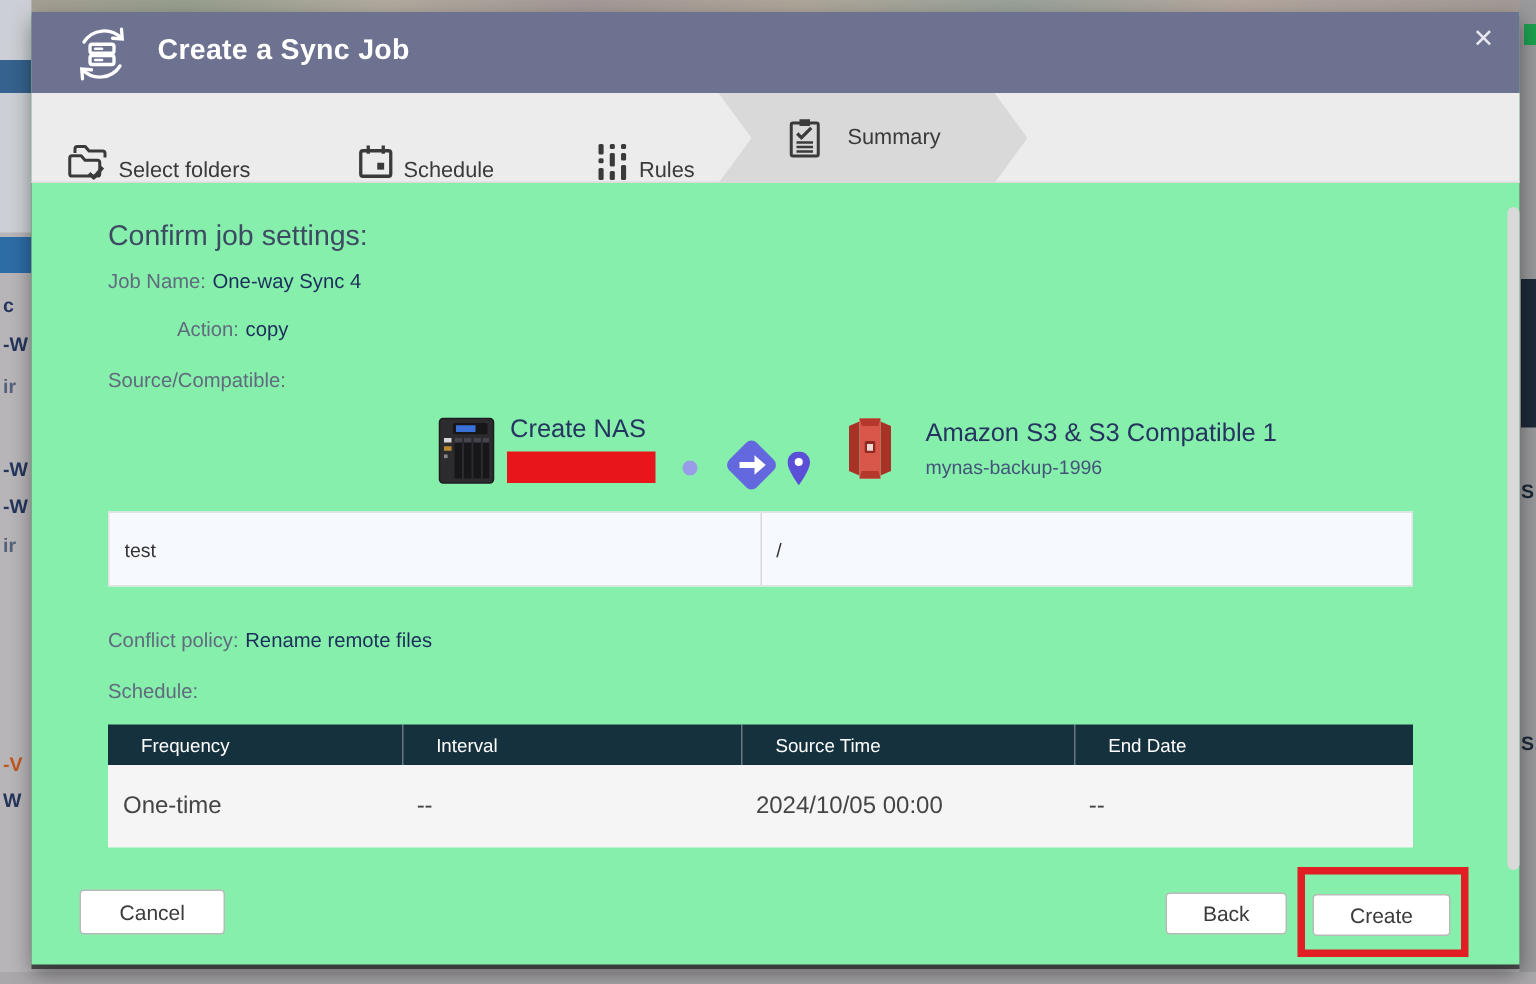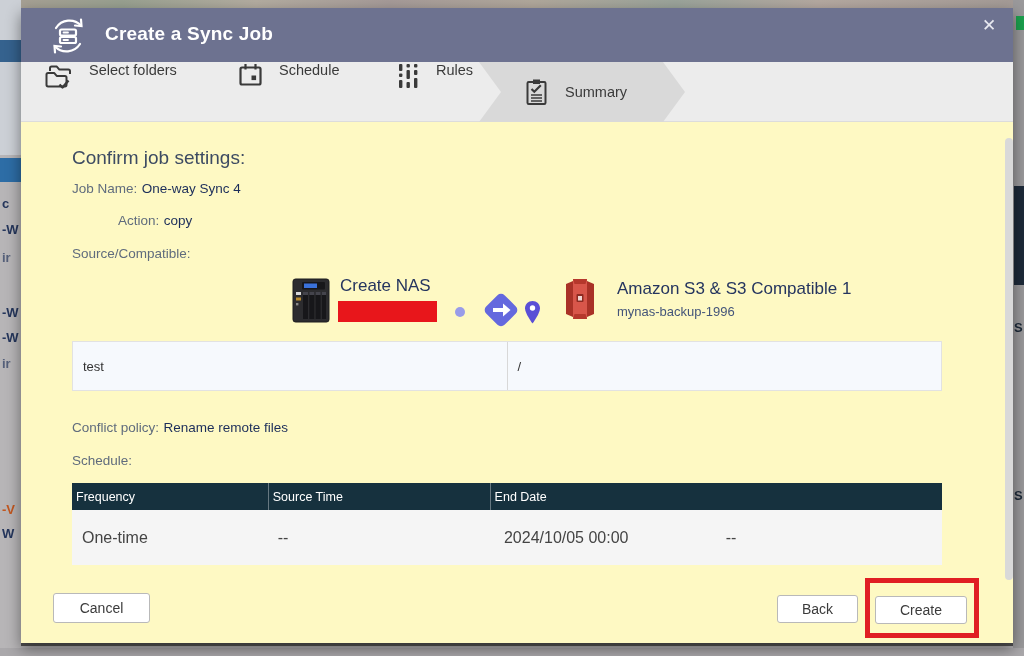--- a/index.html
+++ b/index.html
@@ -15,31 +15,31 @@
   .bg-left .blue1 { position:absolute; left:0; top:40px; width:21px; height:22px; background:#35628e; }
   .bg-left .blue2 { position:absolute; left:0; top:158px; width:21px; height:24px; background:#2d6da6; }
   .bg-left .lf { position:absolute; left:2px; font-size:13px; font-weight:bold; white-space:nowrap; }
   .bg-right { position:absolute; left:1013px; top:0; width:11px; height:656px; background:#9a999b; overflow:hidden; }
   .bg-right .navy-block { position:absolute; left:1px; top:186px; width:10px; height:99px; background:#1d2a39; }
   .bg-right .rf { position:absolute; left:1px; font-size:13px; font-weight:bold; color:#1d2a39; white-space:nowrap; }
   .bg-green { position:absolute; left:1016px; top:16px; width:8px; height:14px; background:#1ba14e; }
   .bg-bottom { position:absolute; left:0; top:648px; width:1024px; height:8px; background:#aaa8ab; }
 
   
-  .dialog { position:absolute; left:21px; top:8px; width:992px; height:635px; background:#fef9c3;
+  .dialog { position:absolute; left:21px; top:8px; width:992px; height:635px; background:#86efac;
     box-shadow:0 3px 0 rgba(40,40,40,.75), 0 6px 14px rgba(0,0,0,.45); }
 
   .titlebar { position:absolute; left:0; top:0; width:100%; height:54px; background:#6d7290; }
   .sync-icon { position:absolute; left:24px; top:5px; width:46px; height:46px; }
   .dlg-title { position:absolute; left:84px; top:15px; font-size:19px; font-weight:bold; color:#ffffff; letter-spacing:.2px; }
   .close-btn { position:absolute; right:12px; top:6px; width:24px; height:24px; color:#e8e9f0; font-size:17px;
     line-height:24px; text-align:center; cursor:pointer; }
 
   .steps { position:absolute; left:0; top:54px; width:100%; height:60px; background:#ececec; border-bottom:1px solid #dcdcdc; }
-  .step { position:absolute; top:0; height:60px; display:flex; align-items:flex-start; gap:15px; }
+  .step { position:absolute; top:0; height:60px; display:flex; align-items:flex-end; gap:5px; }
   .step-label { font-size:14.5px; color:#3a3a3a; }
   .step-1 { left:22px; } .step-2 { left:216px; } .step-3 { left:374px; }
   .step-chevron { position:absolute; left:458px; top:0; width:206px; height:60px; background:#d9d9d9;
     clip-path:polygon(0 0, calc(100% - 22px) 0, 100% 50%, calc(100% - 22px) 100%, 0 100%, 22px 50%);
     display:flex; align-items:center; gap:15px; padding-left:44px; }
   .step svg, .step-chevron svg { display:block; }
 
   
   .lbl { color:#606c7d; font-size:13.5px; }
   .val { color:#1c2e5a; font-size:13.5px; font-weight:normal; }
@@ -59,21 +59,21 @@
   .dst-name { position:absolute; left:596px; top:271px; font-size:17px; color:#25355f; }
   .dst-bucket { position:absolute; left:596px; top:296px; font-size:13px; color:#44557a; }
 
   .folder-row { position:absolute; left:51px; top:333px; width:870px; height:50px; background:#f6f9fd;
     border:1px solid #e2e2e2; display:flex; }
   .folder-cell { flex:1; display:flex; align-items:center; padding-left:10px; font-size:13px; color:#333; }
   .folder-cell + .folder-cell { border-left:1px solid #d8d8d8; }
 
   .sched-table { position:absolute; left:51px; top:475px; width:870px; }
   .sched-head { display:flex; height:27px; background:#16313e; align-items:center; }
-  .sched-head .hc { color:#ffffff; font-size:12.5px; padding-left:4px; height:100%; display:flex; align-items:center; }
+  .sched-head .hc { color:#ffffff; font-size:12.5px; padding-left:22px; height:100%; display:flex; align-items:center; }
   .sched-head .hc + .hc { border-left:1px solid rgba(255,255,255,.35); }
   .sched-row { display:flex; height:55px; background:#f5f5f5; align-items:center; }
   .sched-row .rc { font-size:16px; color:#444; padding-left:10px; }
   .c1 { width:22.5%; } .c2 { width:26%; } .c3 { width:25.5%; } .c4 { width:26%; }
 
   .scrollbar { position:absolute; left:984px; top:130px; width:8px; height:442px; background:#d9d9d9; border-radius:4px; }
 
   
   .btn { position:absolute; background:#ffffff; border:1px solid #b9b9b9; border-radius:3px;
     font-size:14px; color:#3b3b3b; text-align:center; cursor:pointer; font-family:"Liberation Sans",sans-serif; }
@@ -253,20 +253,21 @@
     <div class="line l-conflict">
       <span class="lbl">Conflict policy:</span>
       <span class="val">Rename remote files</span>
     </div>
 
     <div class="line l-schedule lbl">Schedule:</div>
 
     <div class="sched-table">
       <div class="sched-head">
         <div class="hc c1">Frequency</div>
+        <div class="hc c2">Interval</div>
         <div class="hc c3">Source Time</div>
         <div class="hc c4">End Date</div>
       </div>
       <div class="sched-row">
         <div class="rc c1">One-time</div>
         <div class="rc c2">--</div>
         <div class="rc c3">2024/10/05 00:00</div>
         <div class="rc c4">--</div>
       </div>
     </div>

